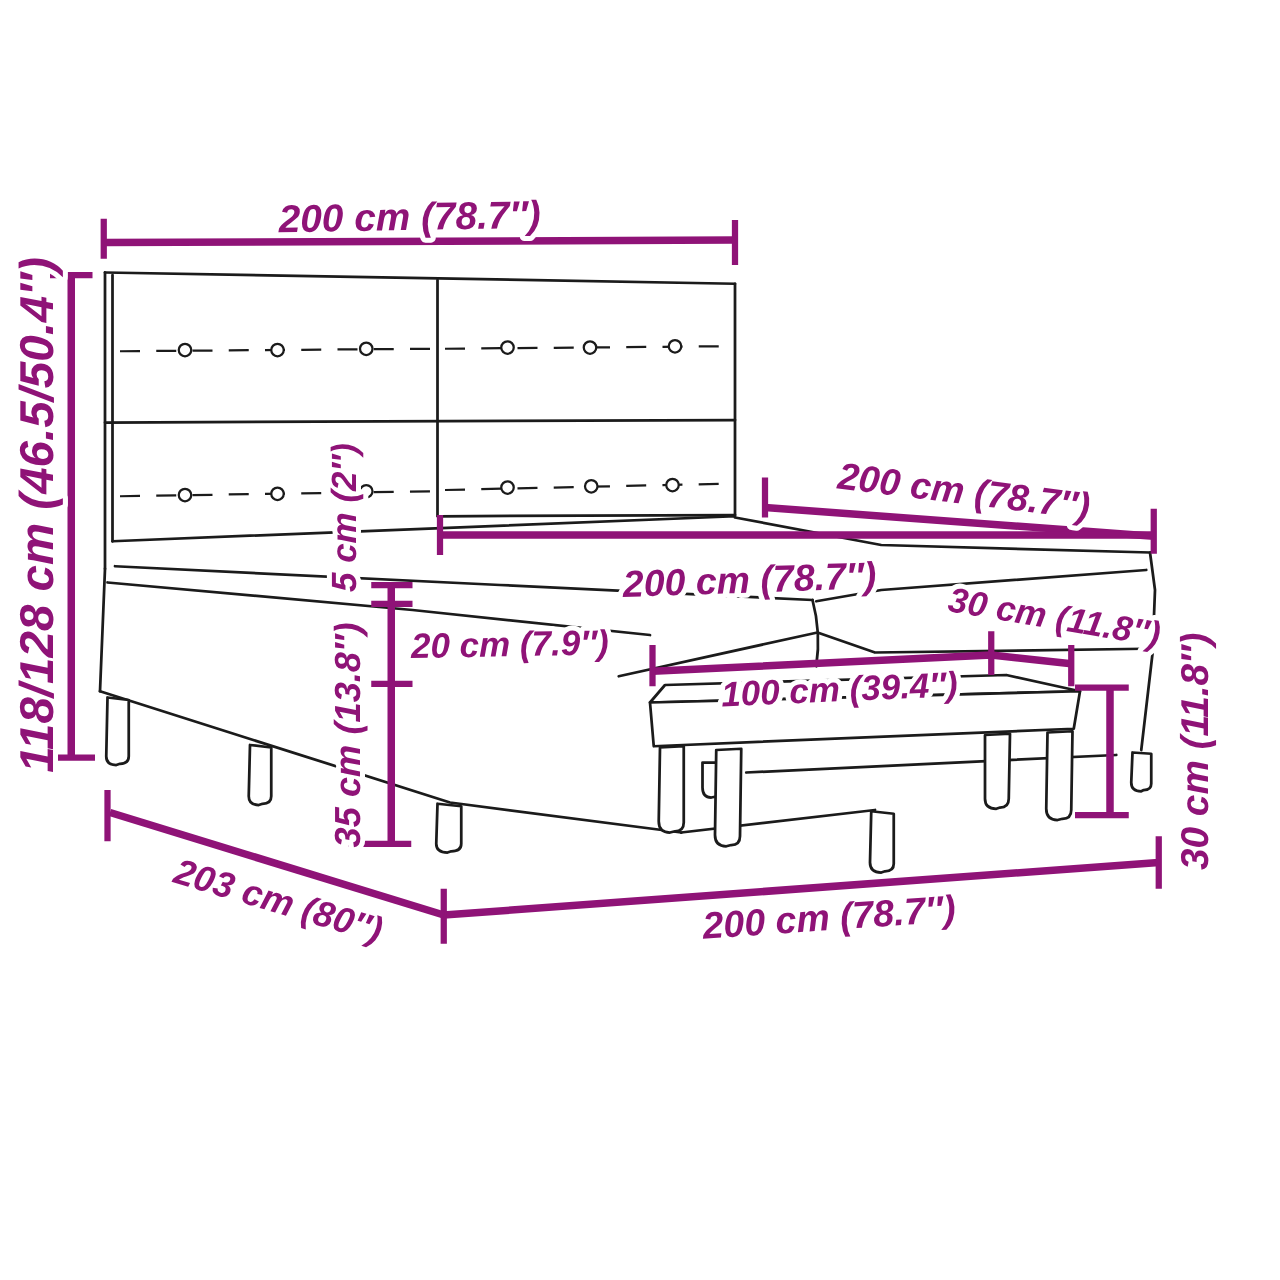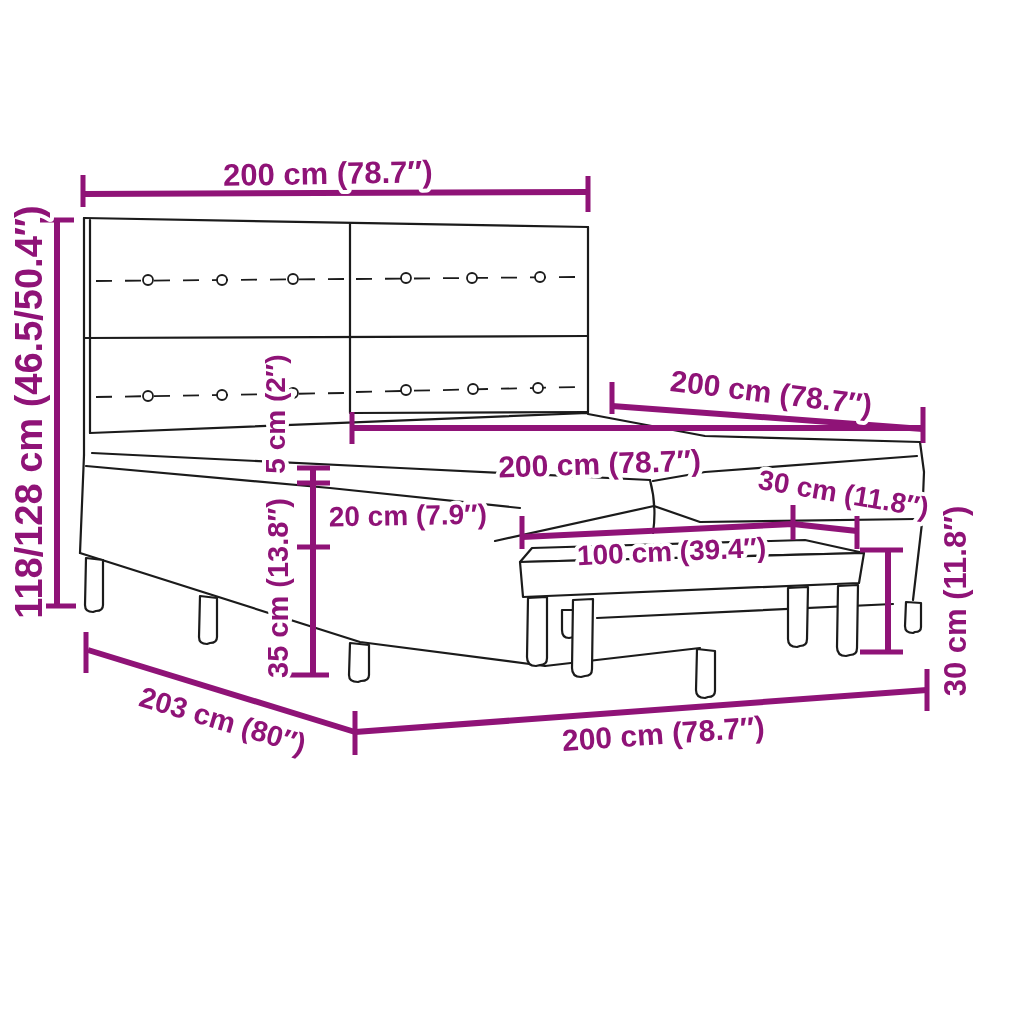--- a/index.html
+++ b/index.html
@@ -1,16 +1,16 @@
 <!DOCTYPE html>
 <html><head>
 <meta charset="utf-8">
 <style>
   html,body{margin:0;padding:0;background:#ffffff;}
-  .stage{width:1024px;height:1024px;position:relative;background:#ffffff;overflow:hidden;}
+  .stage{width:1024px;height:1024px;position:relative;background:#ffffff;overflow:hidden;font-style:italic;}
   svg{display:block;}
   .dim-label{
     font-family:"Liberation Sans","DejaVu Sans",sans-serif;
     font-weight:700;
     fill:#8F1377;
     paint-order:stroke;
     stroke:#ffffff;
     stroke-width:8px;
     stroke-linejoin:round;
   }

